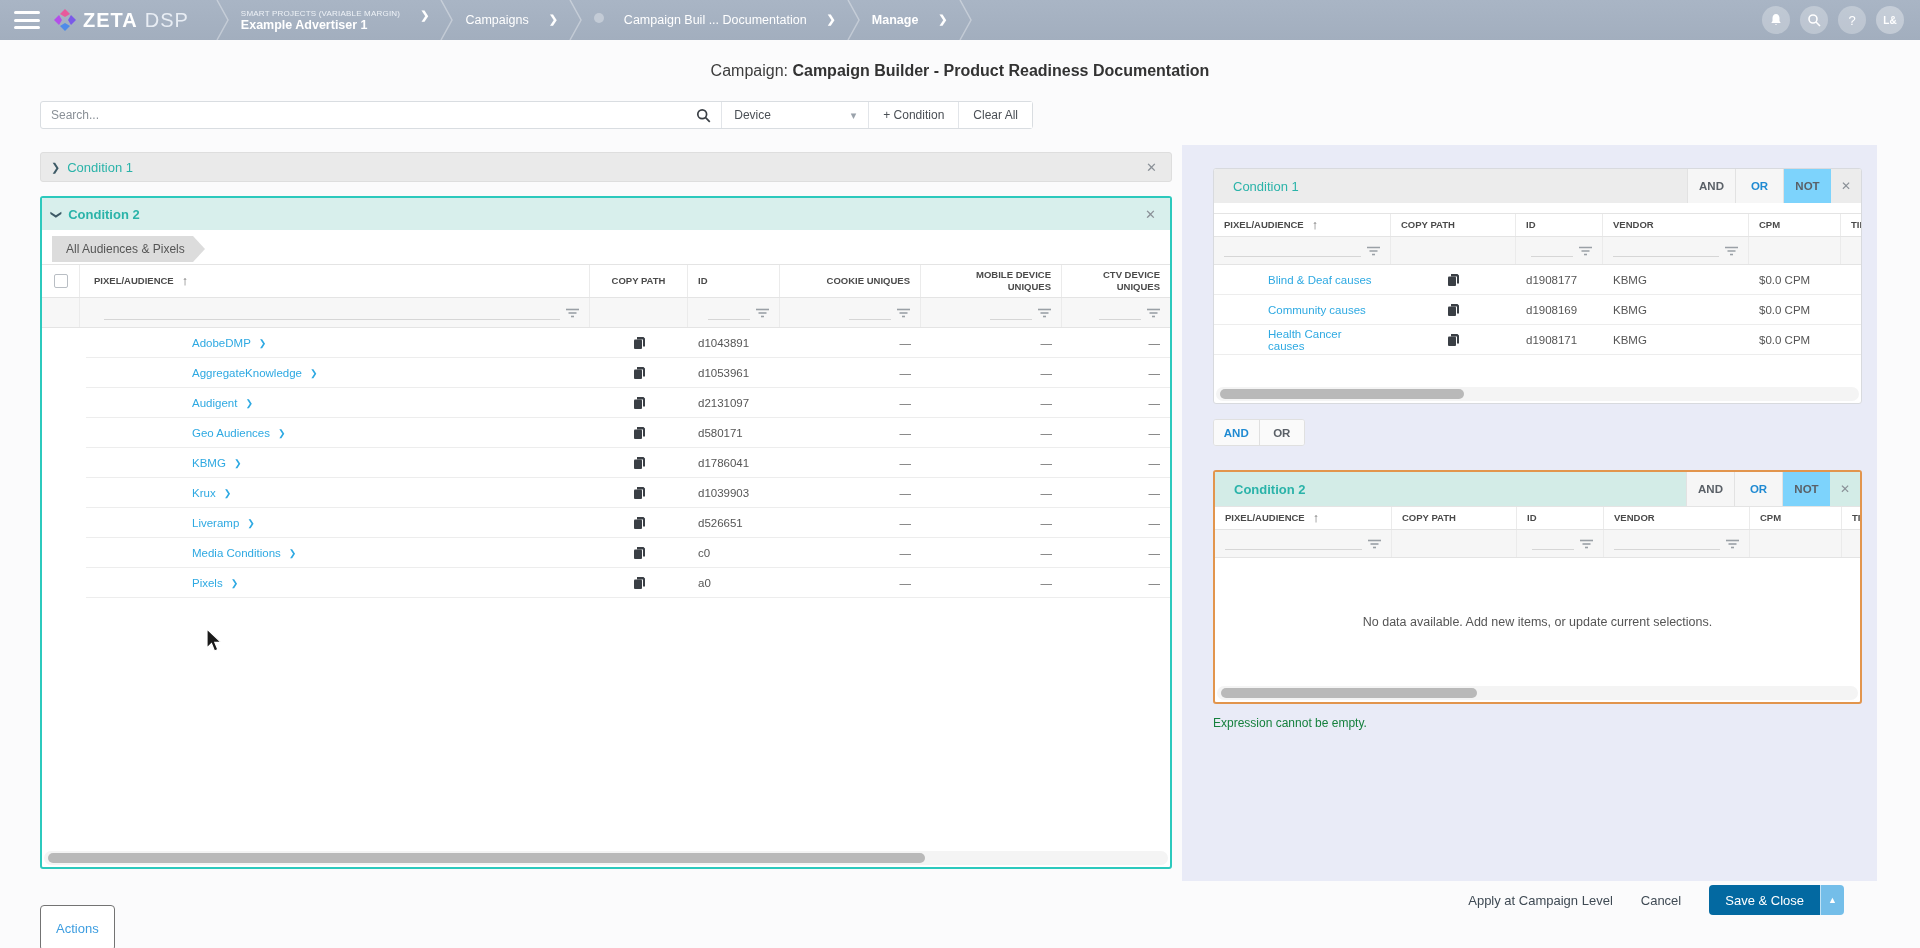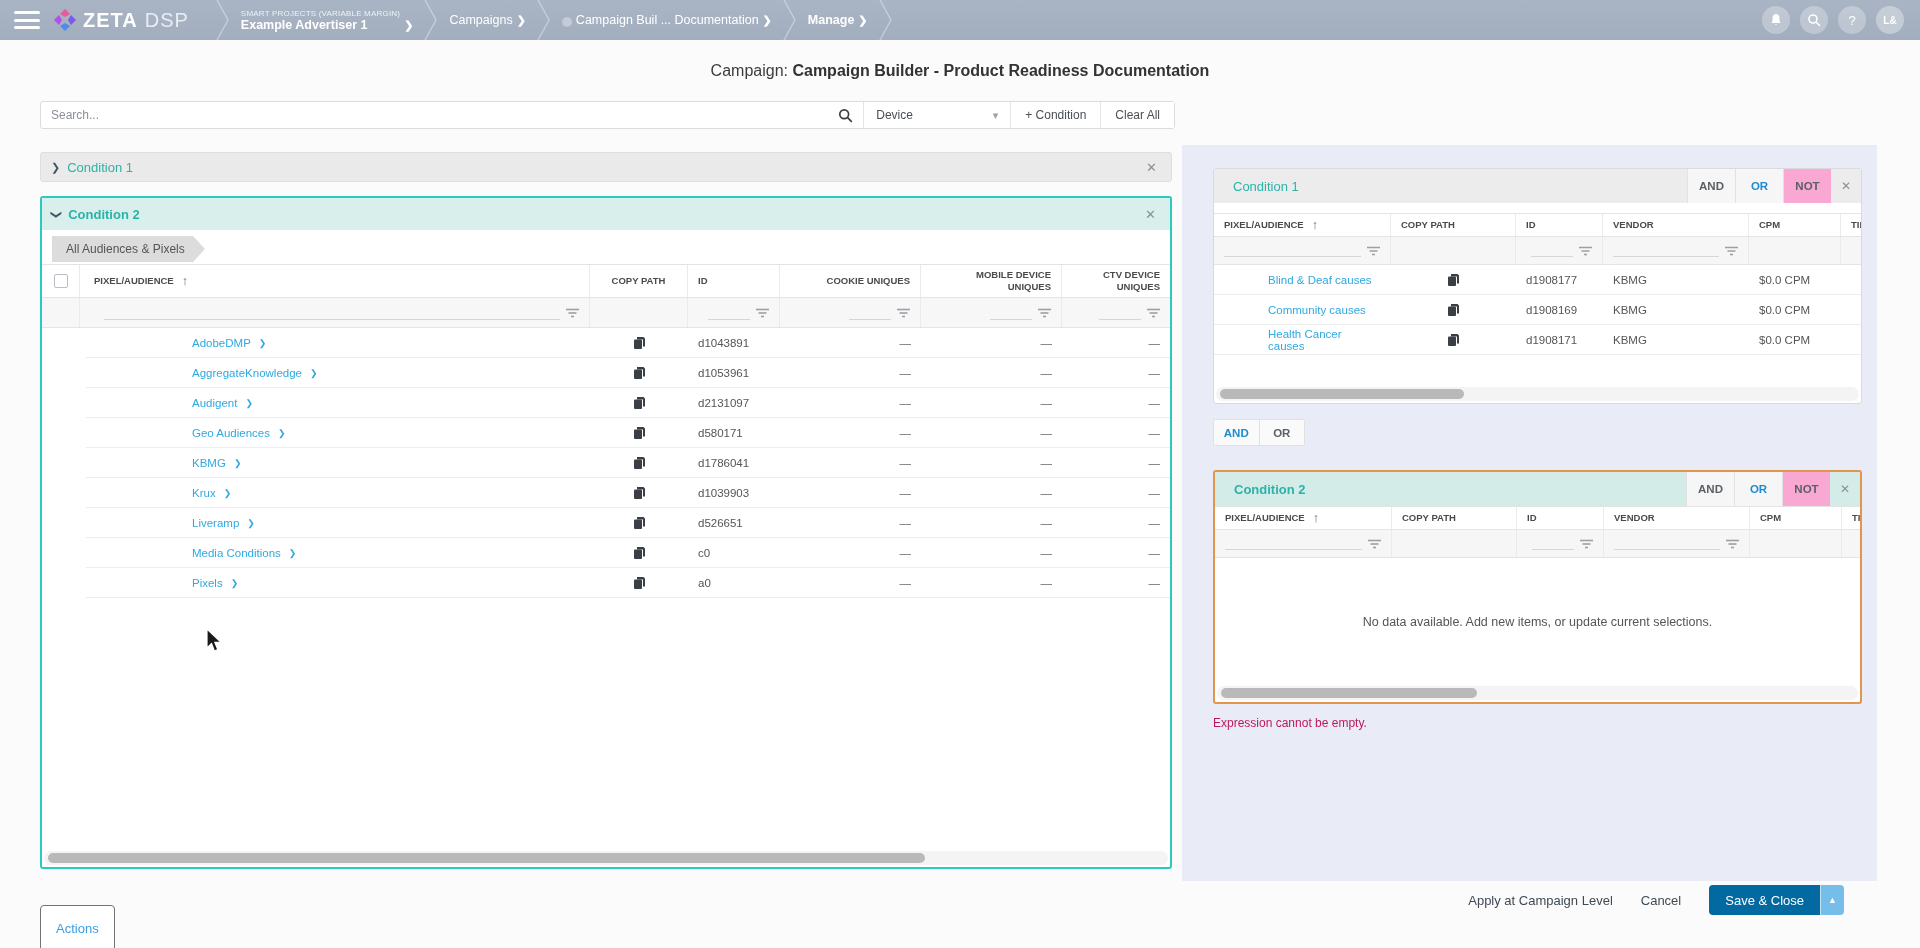--- a/index.html
+++ b/index.html
@@ -9,39 +9,39 @@
 
   
   .navbar { position:absolute; top:0; left:0; width:1920px; height:40px;
     background:linear-gradient(#a9b5c5,#a2aebe); display:flex; align-items:center; color:#fff; }
   .hamburger { width:26px; height:18px; margin:0 14px 0 14px; cursor:pointer; display:flex; flex-direction:column; justify-content:space-between; }
   .hamburger i { display:block; height:3px; background:#fff; border-radius:2px; }
   .logo { display:flex; align-items:center; gap:7px; margin-right:26px; }
   .logo-text { font-size:20px; font-weight:bold; letter-spacing:1px; }
   .logo-sub { font-size:20px; font-weight:400; color:#e8edf4; letter-spacing:1px; }
   .bc-sep { width:16px; height:40px; flex:none; }
-  .bc-item { display:flex; align-items:flex-end; gap:4px; padding:0 10px; white-space:nowrap; cursor:pointer; }
+  .bc-item { display:flex; align-items:flex-start; gap:20px; padding:0 10px; white-space:nowrap; cursor:pointer; }
   .bc-kicker { font-size:8px; letter-spacing:.2px; color:#eef2f7; }
   .bc-main { font-size:12.5px; font-weight:bold; }
   .bc-label { font-size:12.5px; }
   .bc-label.bold { font-weight:bold; }
   .bc-chev { font-size:11px; font-weight:bold; color:#fff; }
   .bc-dot { width:10px; height:10px; border-radius:50%; background:#c3cbd6; }
   .nav-right { margin-left:auto; display:flex; align-items:center; gap:10px; padding-right:16px; }
   .nav-circle { width:28px; height:28px; border-radius:50%; background:rgba(255,255,255,.28);
     display:flex; align-items:center; justify-content:center; cursor:pointer; font-size:13px; color:#fff; }
   .avatar { background:rgba(255,255,255,.34); font-size:10px; font-weight:bold; }
 
   
   .title-row { position:absolute; top:62px; left:0; width:1920px; text-align:center;
     font-size:16px; color:#3c3c3c; }
   .title-row b { color:#333; }
 
   
-  .filter-bar { position:absolute; top:101px; left:40px; width:1135px; height:28px;
+  .filter-bar { position:absolute; top:101px; left:40px; width:993px; height:28px;
     border:1px solid #d9dde1; border-radius:3px; background:#fff; display:flex; align-items:stretch; }
   .search-wrap { flex:1; display:flex; align-items:center; padding:0 10px; }
   .search-wrap input { flex:1; border:none; outline:none; font-size:12px; color:#333;
     font-family:"Liberation Sans", sans-serif; }
   .search-wrap input::placeholder { color:#8a9097; }
   .fb-sep { width:1px; background:#e2e5e9; }
   .device-select { width:146px; display:flex; align-items:center; justify-content:space-between;
     padding:0 12px; font-size:12px; color:#4a4f55; cursor:pointer; }
   .dd-chev { color:#9aa2ab; font-size:11px; }
   .fb-btn { display:flex; align-items:center; justify-content:center; font-size:12px; color:#4a4f55;
@@ -105,42 +105,42 @@
   .rcond { background:#fff; border:1px solid #d8dade; border-radius:3px; display:flex; flex-direction:column; overflow:hidden; }
   .rcond1 { height:236px; }
   .rcond2 { height:234px; border:2px solid #e2954d; margin-top:24px; }
   .rhead { height:34px; flex:none; display:flex; align-items:center; padding-left:12px; }
   .rhead.gray { background:#ececec; }
   .rhead.teal { background:#d3ece7; }
   .ops { margin-left:auto; display:flex; height:34px; }
   .op { width:48px; display:flex; align-items:center; justify-content:center; font-size:11.5px;
     color:#5a6067; background:#f6f6f6; border-left:1px solid #e2e2e2; cursor:pointer; font-weight:bold; }
   .op.active { color:#1f8ad2; }
-  .op.last { background:#f9a8d4; }
+  .op.last { background:#7dd3fc; }
   .rx { width:30px; display:flex; align-items:center; justify-content:center; color:#8a9097;
     font-size:12px; cursor:pointer; }
   .rbody-gap { height:10px; flex:none; }
   .rtable { display:flex; flex-direction:column; flex:1; min-height:0; }
   .rthead { display:flex; height:24px; flex:none; border-top:1px solid #e4e4e4; border-bottom:1px solid #e4e4e4; }
   .rtfilter { display:flex; height:28px; flex:none; background:#f6f6f6; border-bottom:1px solid #e4e4e4; }
   .rrow { display:flex; height:30px; flex:none; border-bottom:1px solid #ededed; }
   .r-name { width:177px; flex:none; min-width:0; overflow:hidden; }
   .r-copy { width:125px; flex:none; justify-content:center; }
   .r-id { width:87px; flex:none; }
   .r-vendor { width:146px; flex:none; }
   .r-cpm { width:92px; flex:none; }
   .r-tail { flex:1; min-width:0; overflow:hidden; }
   .empty-msg { flex:1; display:flex; align-items:center; justify-content:center; font-size:12.5px; color:#555; }
   .joiner { margin-top:15px; display:flex; width:92px; border:1px solid #e0e0e0; border-radius:3px;
     overflow:hidden; background:#fff; }
   .jbtn { flex:1; height:25px; display:flex; align-items:center; justify-content:center;
     font-size:11.5px; font-weight:bold; color:#5a6067; background:#fafafa; cursor:pointer; }
   .jbtn + .jbtn { border-left:1px solid #e0e0e0; }
   .jbtn.active { color:#1f8ad2; }
-  .error-msg { margin-top:12px; font-size:12px; color:#be185d; }
+  .error-msg { margin-top:12px; font-size:12px; color:#15803d; }
 
   
   .footer { position:absolute; left:0; top:881px; width:1920px; height:67px; background:#fbfbfc; }
   .actions-btn { position:absolute; left:40px; top:24px; height:46px; padding:0 15px;
     background:#fff; border:1px solid #737373; border-radius:4px; color:#3d9de0; font-size:13px;
     cursor:pointer; font-family:"Liberation Sans", sans-serif; }
   .foot-right { position:absolute; right:76px; top:4px; display:flex; align-items:center; gap:28px; }
   .foot-link { font-size:13px; color:#3f4a54; cursor:pointer; }
   .save-split { display:flex; height:30px; border-radius:4px; overflow:hidden; cursor:pointer; }
   .save-main { background:#0369a1; color:#fff; font-size:13px; display:flex; align-items:center; padding:0 16px; }

